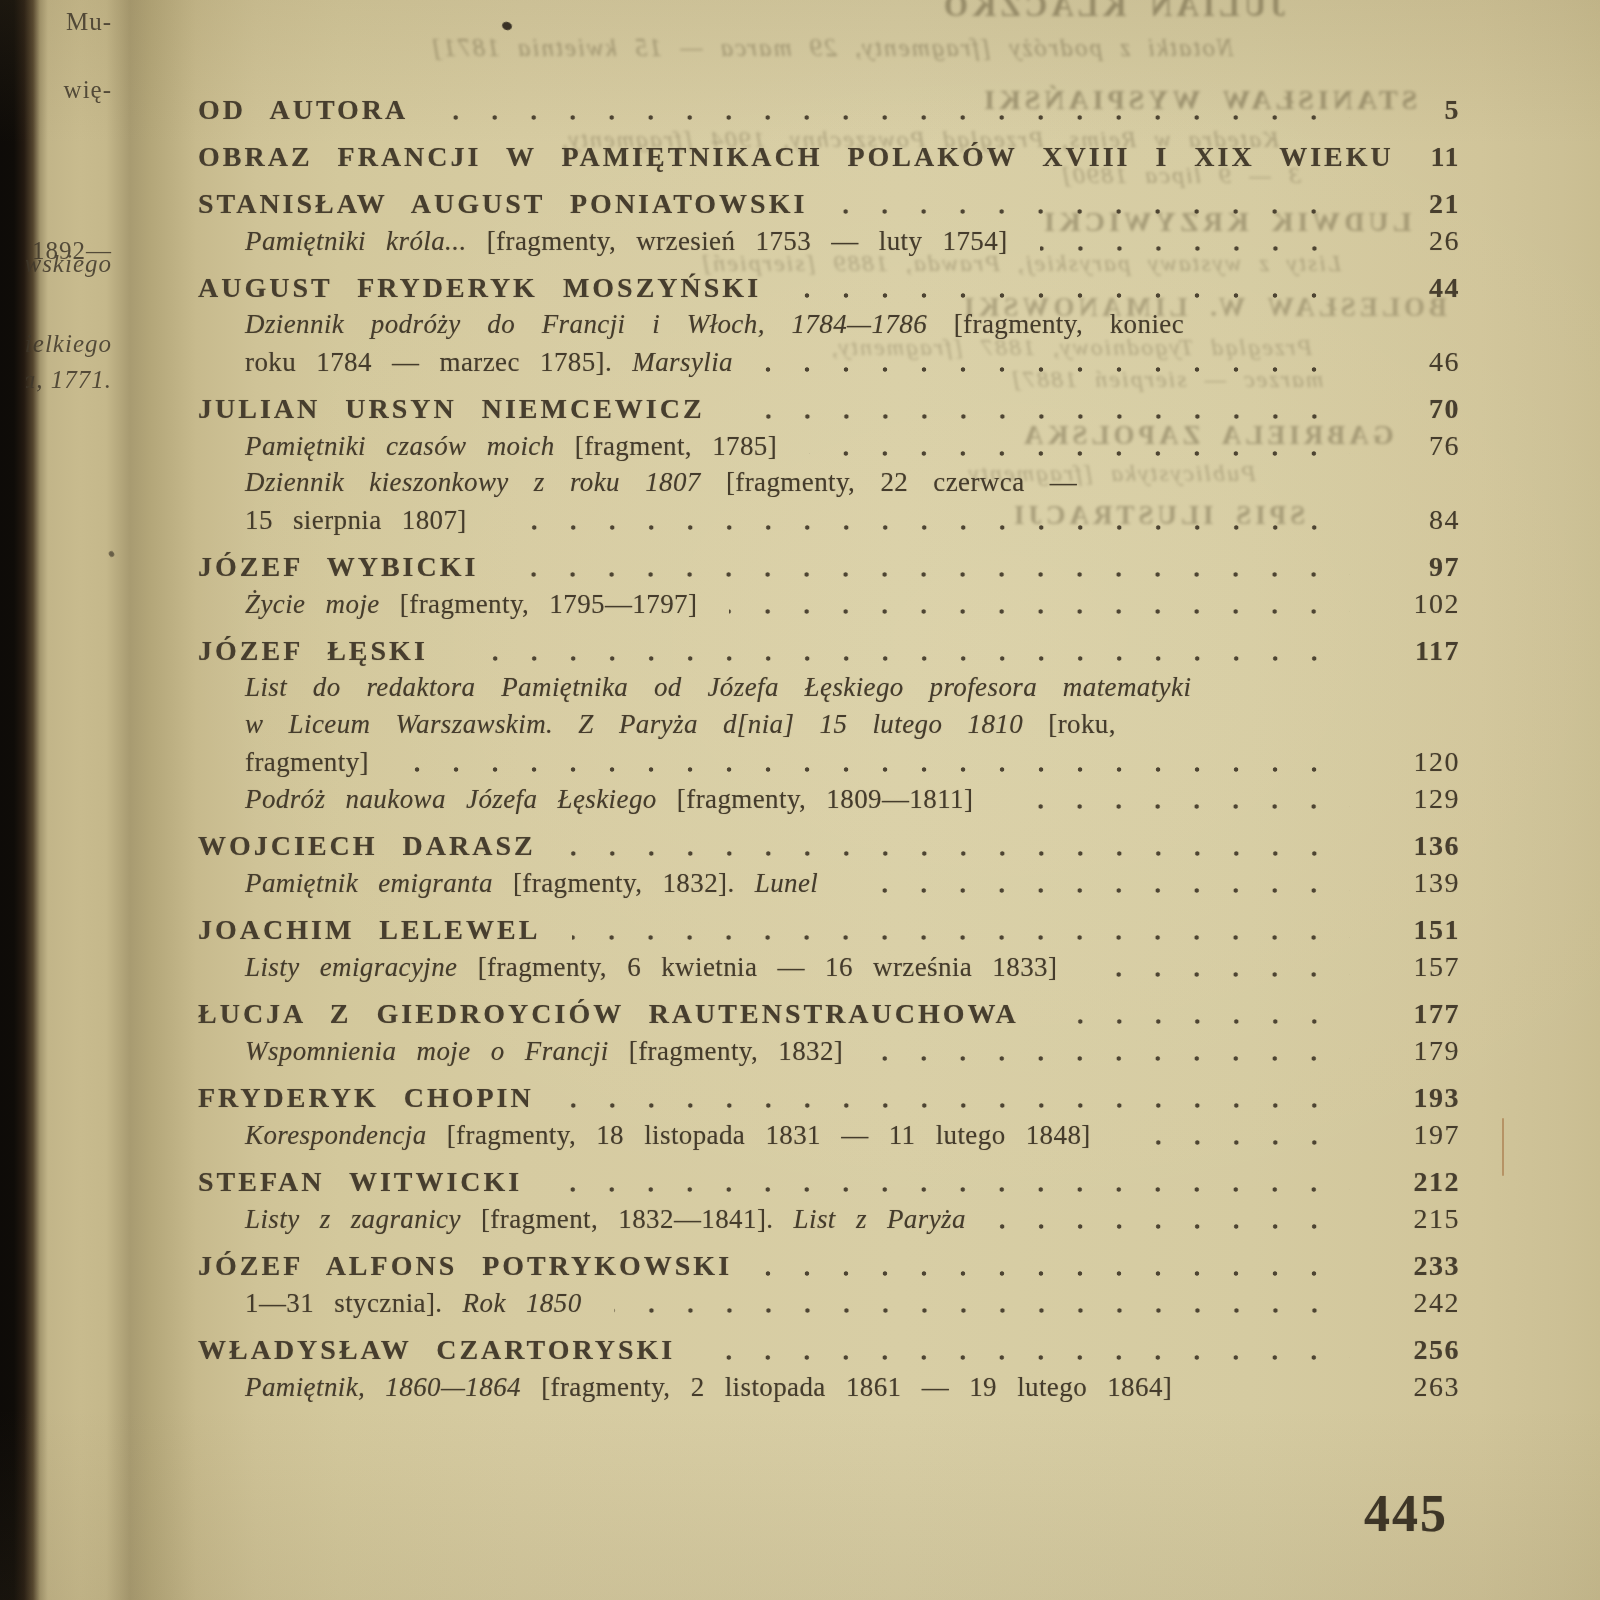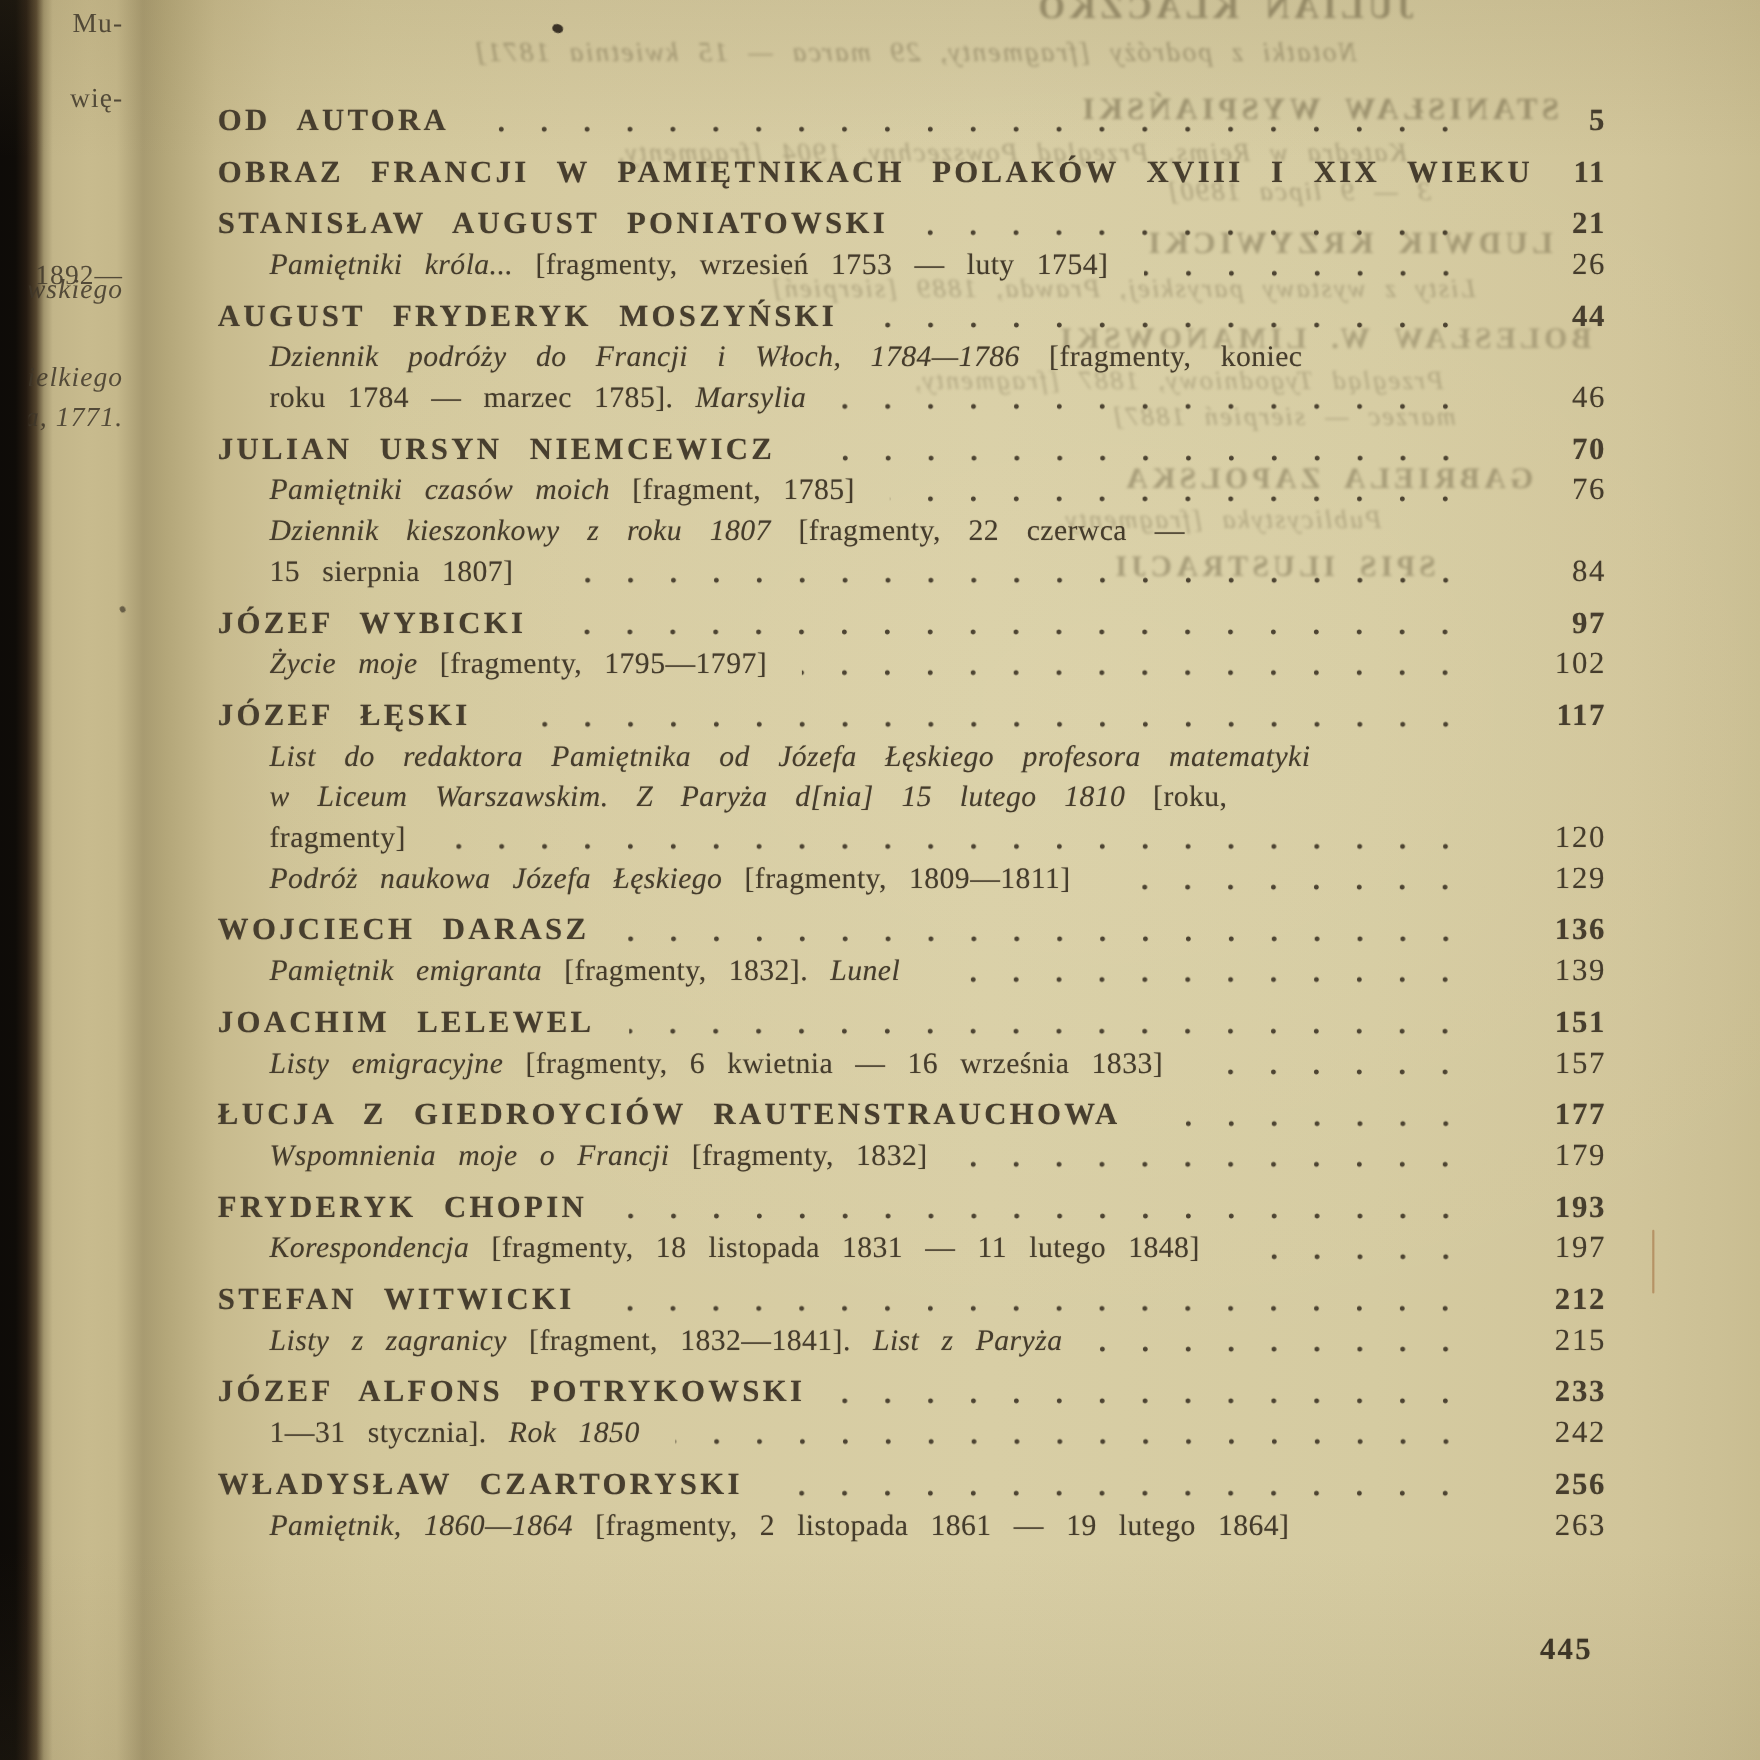--- a/index.html
+++ b/index.html
@@ -46,21 +46,21 @@
   .seg-r{font-style:normal;}
   .leader{
     flex:1 1 30px;align-self:flex-end;height:9px;margin:0 30px 9px 32px;
     background-image:radial-gradient(circle at 3px 4.5px, rgba(62,53,38,.9) 1.8px, rgba(62,53,38,0) 2.6px);
     background-size:39px 9px;background-repeat:repeat-x;background-position:right center;
   }
   .leader.off{background:none;}
   .pnum{flex:none;width:80px;text-align:right;font-size:28px;letter-spacing:1.5px;text-shadow:0 0 1px rgba(69,59,43,.35);}
   .footer-num{
     position:absolute;top:1484px;right:152px;z-index:3;
-    font-size:28px;font-weight:700;letter-spacing:2px;color:#3e3627;
+    font-size:52px;font-weight:700;letter-spacing:2px;color:#3e3627;
     text-shadow:0 0 1px rgba(62,54,39,.4);
   }
   .speck{position:absolute;z-index:4;background:#3a3226;border-radius:50%;filter:blur(.5px);}
   .speck.s1{left:502px;top:22px;width:10px;height:8px;transform:rotate(18deg);}
   .speck.s2{left:109px;top:551px;width:5px;height:6px;opacity:.65;transform:rotate(-30deg);}
   .fiber{position:absolute;left:1502px;top:1118px;width:2px;height:58px;z-index:4;
     background:rgba(150,88,40,.45);filter:blur(.4px);border-radius:2px;}
 </style>
 </head>
 <body>

